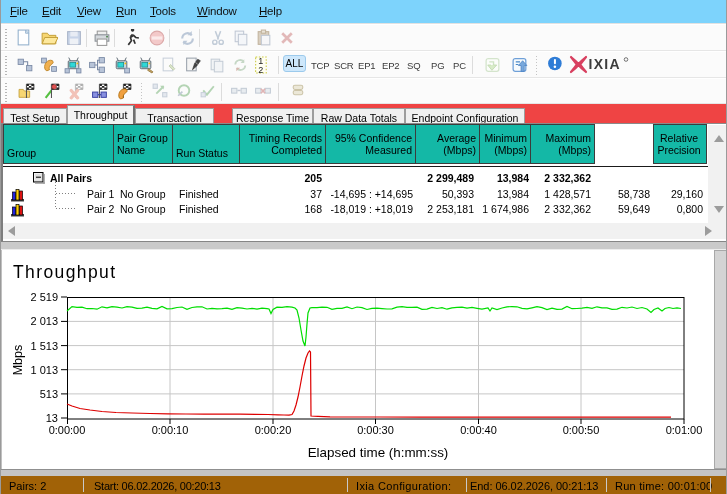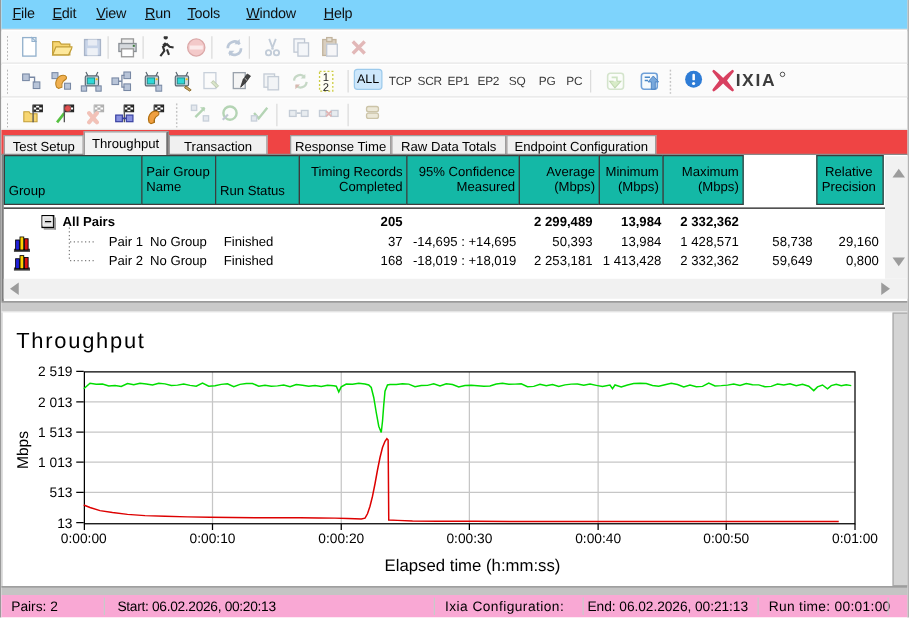--- a/index.html
+++ b/index.html
@@ -45,21 +45,21 @@
 .sbtrack { position:absolute; background:#f1f1f1; }
 .arrow { position:absolute; width:0; height:0; }
 
 #splitter { position:absolute; left:0; top:241px; width:725px; height:9px; background:#cacaca;
   border-top:1px solid #868686; border-bottom:1px solid #ededed; }
 
 #chartpane { position:absolute; left:0; top:250px; width:725px; height:220px; background:#ffffff; border-left:1px solid #c0c0c0; }
 #charttitle { position:absolute; left:11px; top:12px; font-size:17.5px; letter-spacing:1.4px; color:#000; }
 
 #statusband { position:absolute; left:0; top:469px; width:725px; height:7px; background:#c4c4c4; border-top:1px solid #8f8f8f; }
-#statusbar { position:absolute; left:0; top:476px; width:725px; height:18px; background:#f9a8d4; font-size:11px; color:#000; }
+#statusbar { position:absolute; left:0; top:476px; width:725px; height:18px; background:#a16207; font-size:11px; color:#000; }
 #statusbar span { position:absolute; top:3.5px; white-space:nowrap; }
 .ssep { position:absolute; top:2px; width:1px; height:14px; background:#c9c9c9; }
 </style>
 </head>
 <body>
 
 <div id="menubar">
   <span style="left:9px"><u>F</u>ile</span>
   <span style="left:41px"><u>E</u>dit</span>
   <span style="left:76px"><u>V</u>iew</span>
@@ -378,21 +378,21 @@
   <div class="row" style="left:0; top:77px; width:705px;">
     <svg class="cell" style="left:8px; top:2.5px;" width="14" height="13" viewBox="0 0 14 13">
         <use href="#barsicon"></use>
       </svg>
     <div class="cell" style="left:84px; top:2px;">Pair 2</div>
     <div class="cell" style="left:117px; top:2px;">No Group</div>
     <div class="cell" style="left:176px; top:2px;">Finished</div>
     <div class="cell cr" style="left:236px; width:83px; top:2px;">168</div>
     <div class="cell cr" style="left:326px; width:84px; top:2px;">-18,019 : +18,019</div>
     <div class="cell cr" style="left:400px; width:71px; top:2px;">2 253,181</div>
-    <div class="cell cr" style="left:460px; width:66px; top:2px;">1 413,428</div>
+    <div class="cell cr" style="left:460px; width:66px; top:2px;">1 674,986</div>
     <div class="cell cr" style="left:520px; width:68px; top:2px;">2 332,362</div>
     <div class="cell cr" style="left:580px; width:67px; top:2px;">59,649</div>
     <div class="cell cr" style="left:640px; width:60px; top:2px;">0,800</div>
   </div>
 
   <svg class="abs" style="left:0; top:0;" width="90" height="117" viewBox="0 0 90 117">
     <g stroke="#808080" stroke-width="1" stroke-dasharray="1,2">
       <line x1="52.5" y1="58" x2="52.5" y2="84.5"></line>
       <line x1="53" y1="69.5" x2="72" y2="69.5"></line>
       <line x1="53" y1="84.5" x2="72" y2="84.5"></line>

